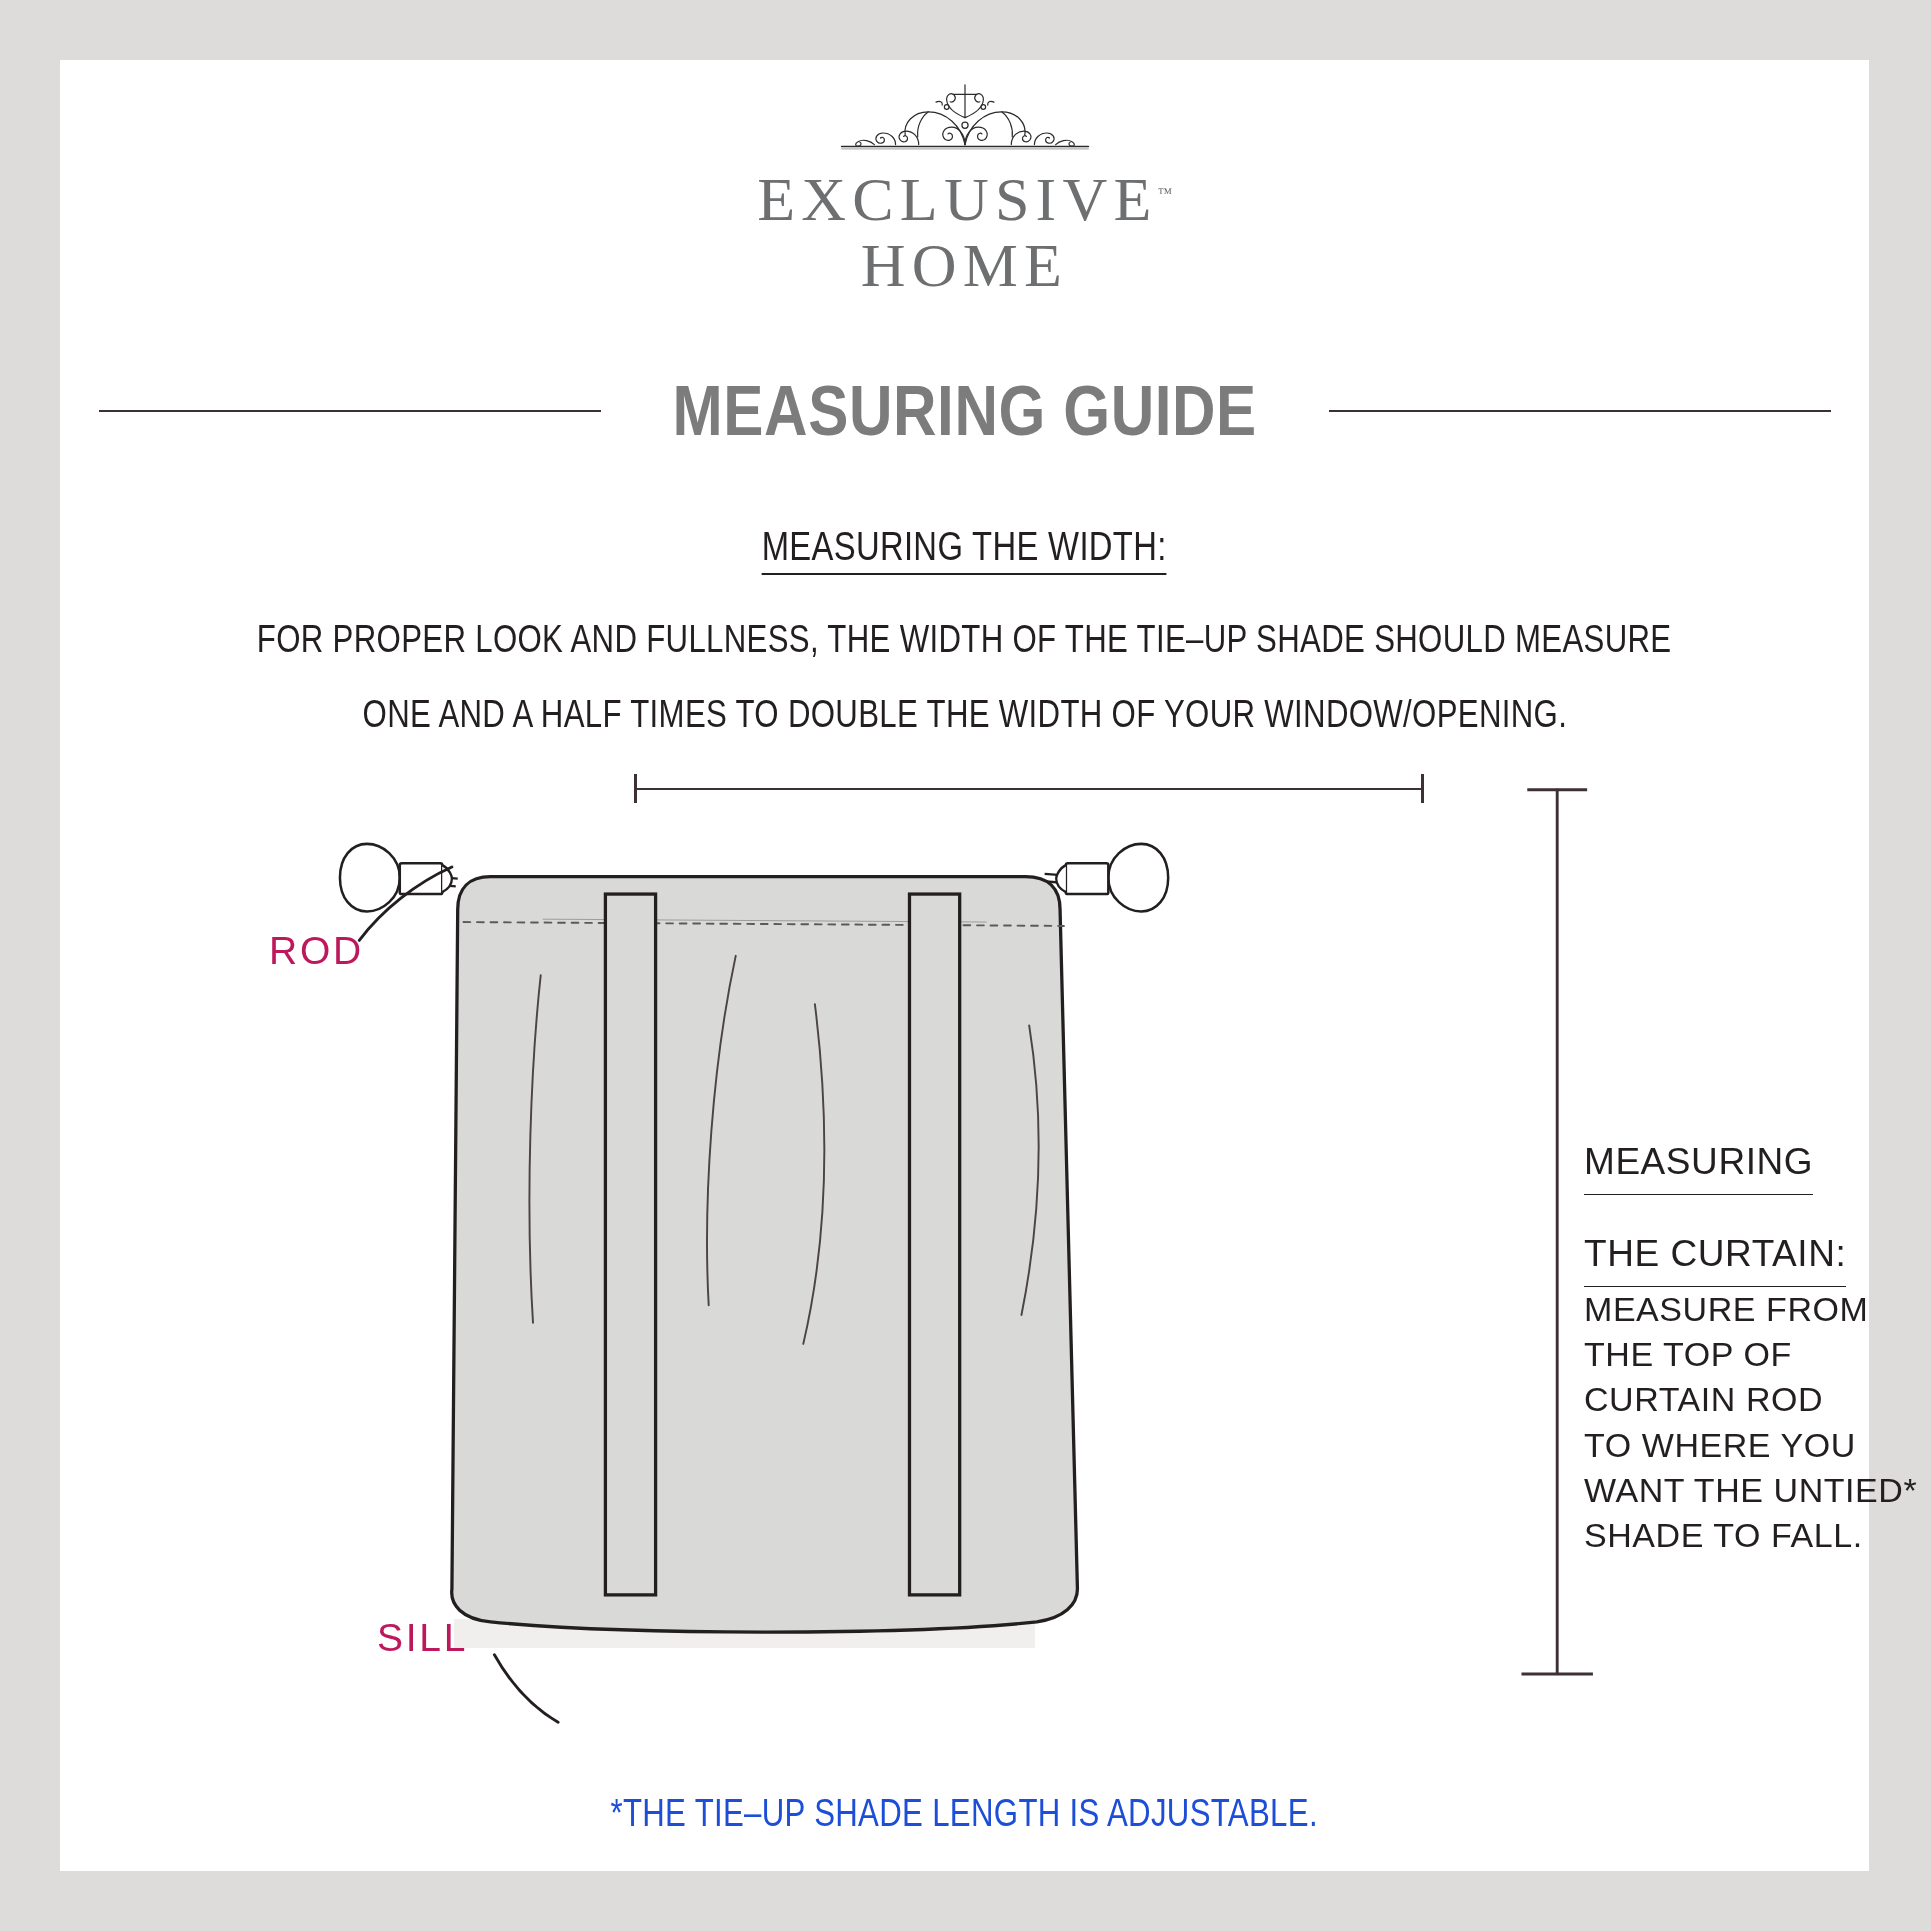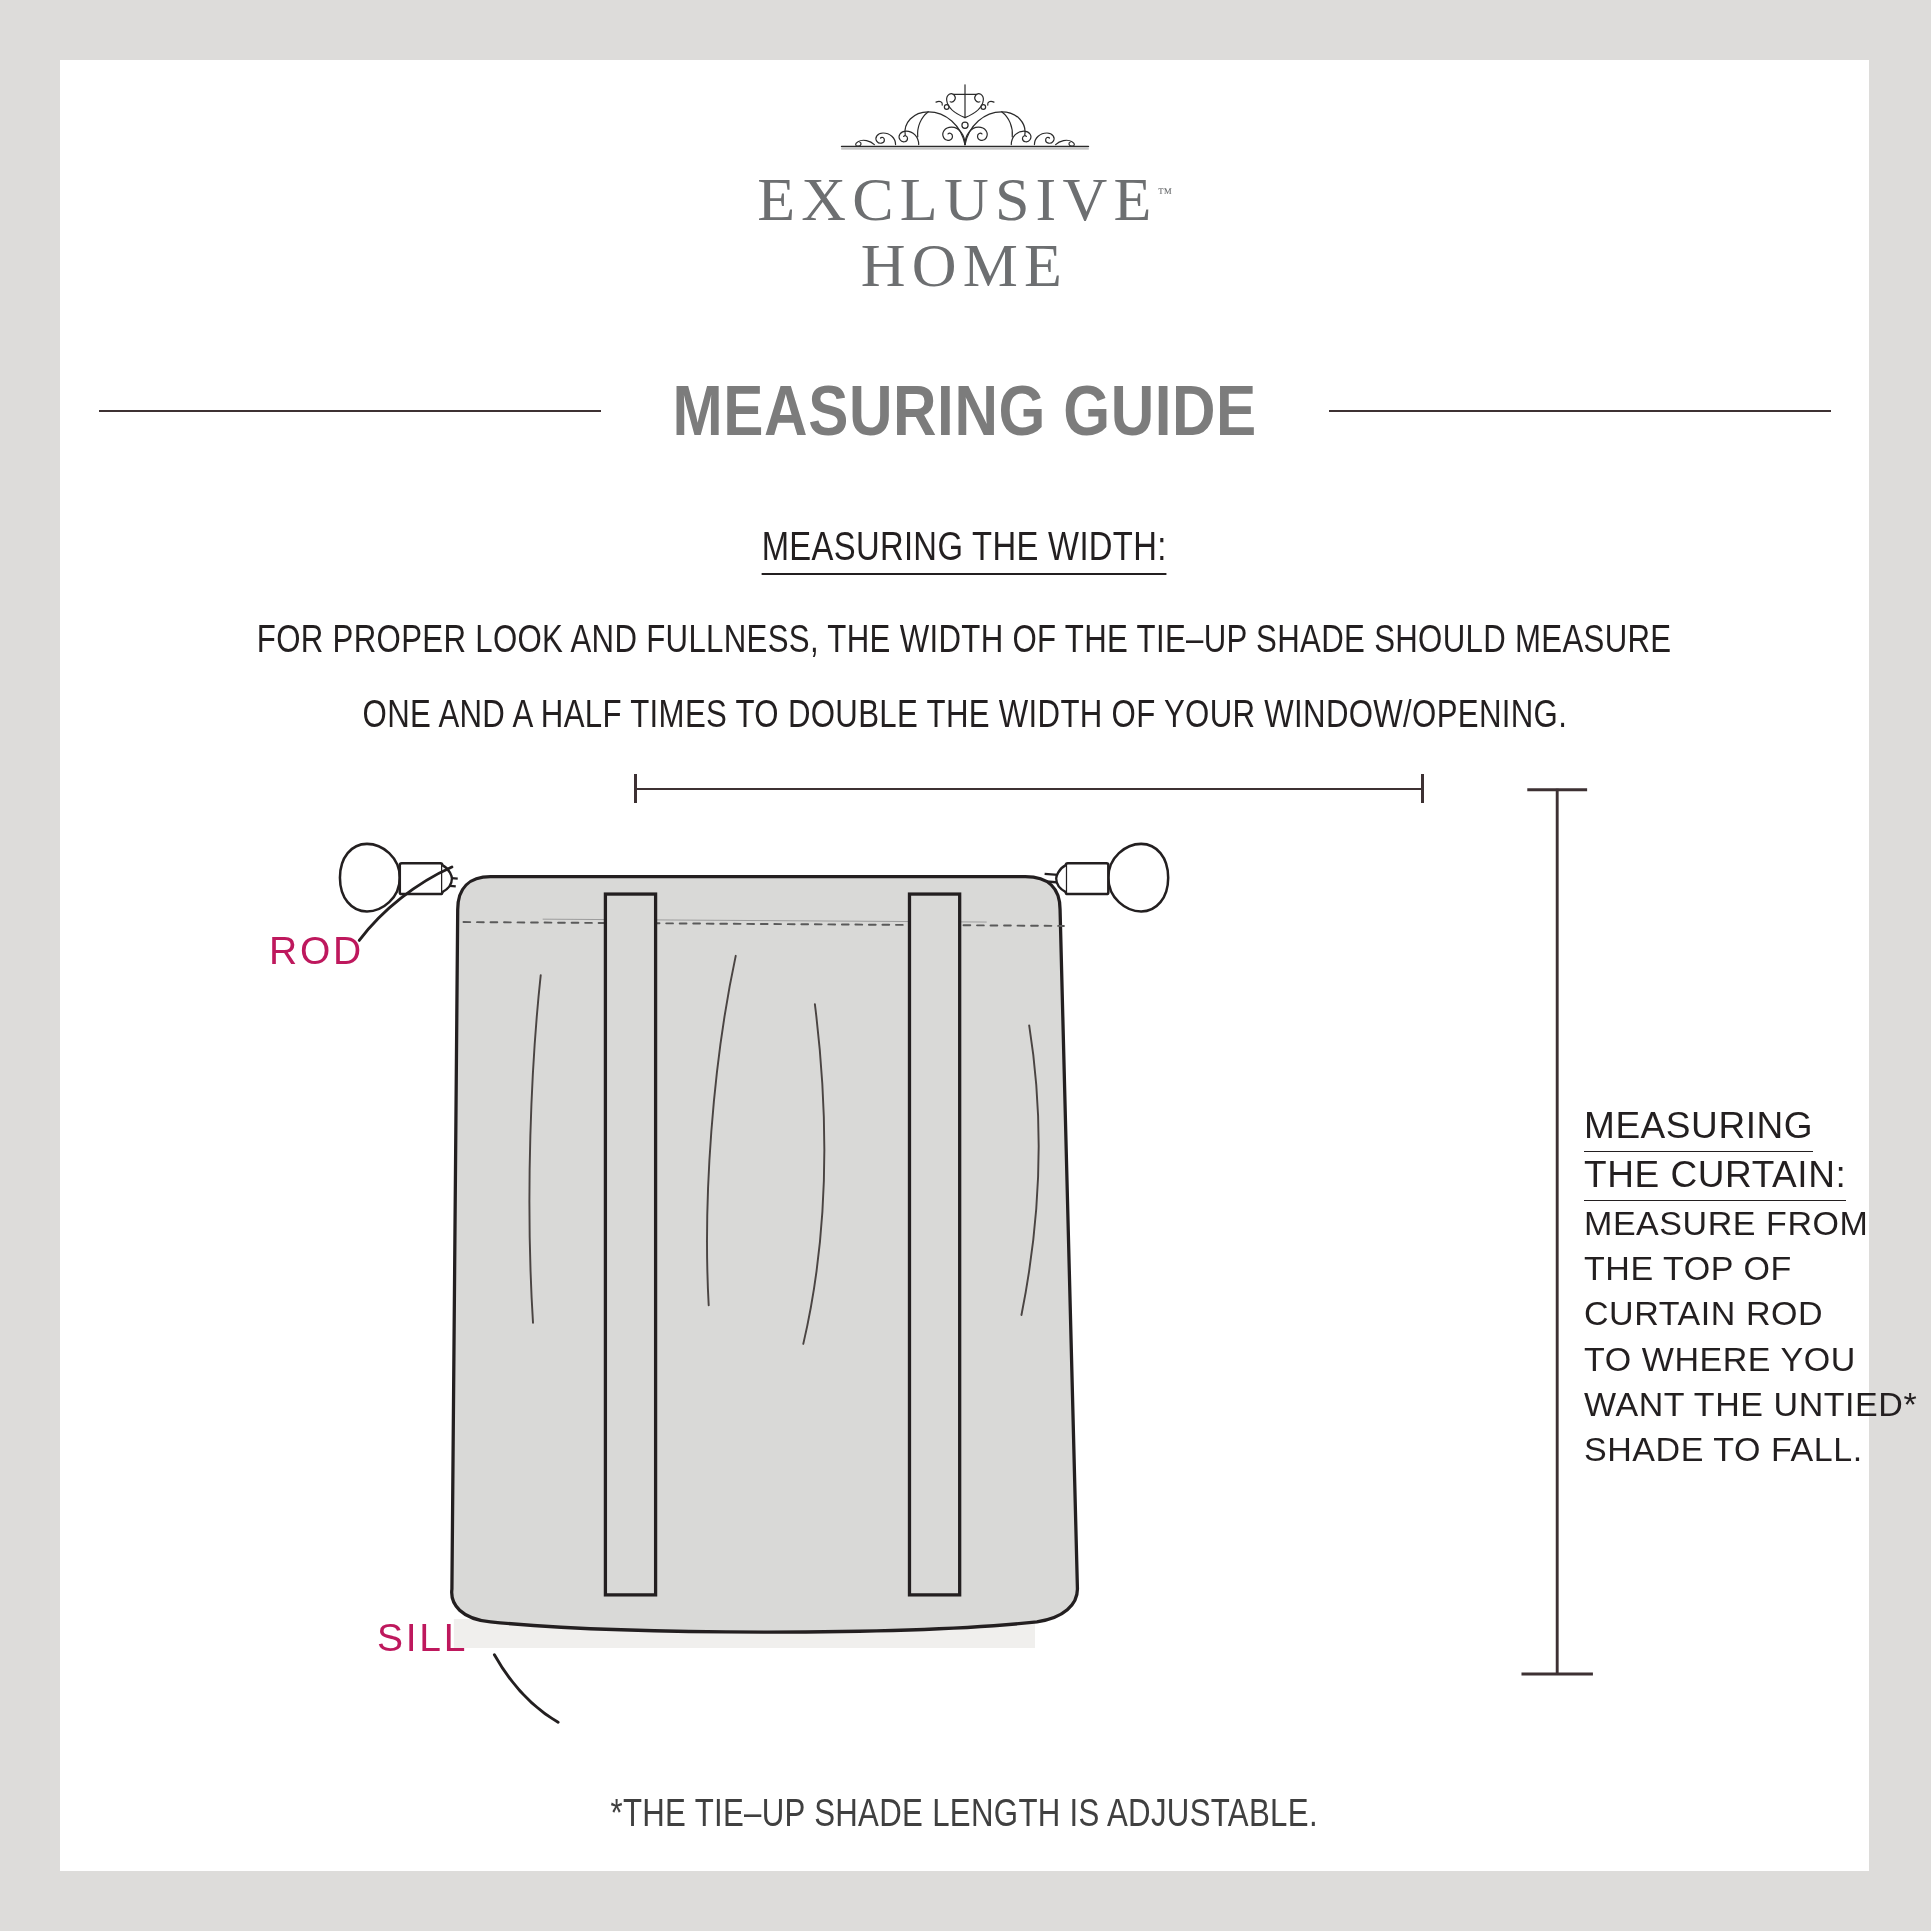--- a/index.html
+++ b/index.html
@@ -177,37 +177,38 @@
     color: #231f20;
     font-family: "Liberation Sans", sans-serif;
     font-weight: 300;
     letter-spacing: 0.035em;
   }
   #length-copy .lh {
     font-size: 37px;
     line-height: 1.27;
     display: inline-block;
     border-bottom: 1.9px solid #231f20;
-    padding-bottom: 1px;
+    padding-bottom: 8px;
+    margin-top: 36px;
   }
   #length-copy .lb {
     font-size: 34px;
     line-height: 1.33;
     white-space: nowrap;
   }
   #length-copy .lb:first-of-type { margin-top: 5.8px; }
 
   
   #footnote {
     position: absolute;
     left: 0;
     top: 1731px;
     width: 1809px;
     text-align: center;
-    color: #404040;
+    color: #1d4ed8;
   }
   #footnote .cond { font-size: 39px; letter-spacing: 0.01em; }
 </style>
 </head>
 <body>
 
 <div id="page">
   <div id="panel">
 
     <div id="logo-block">

